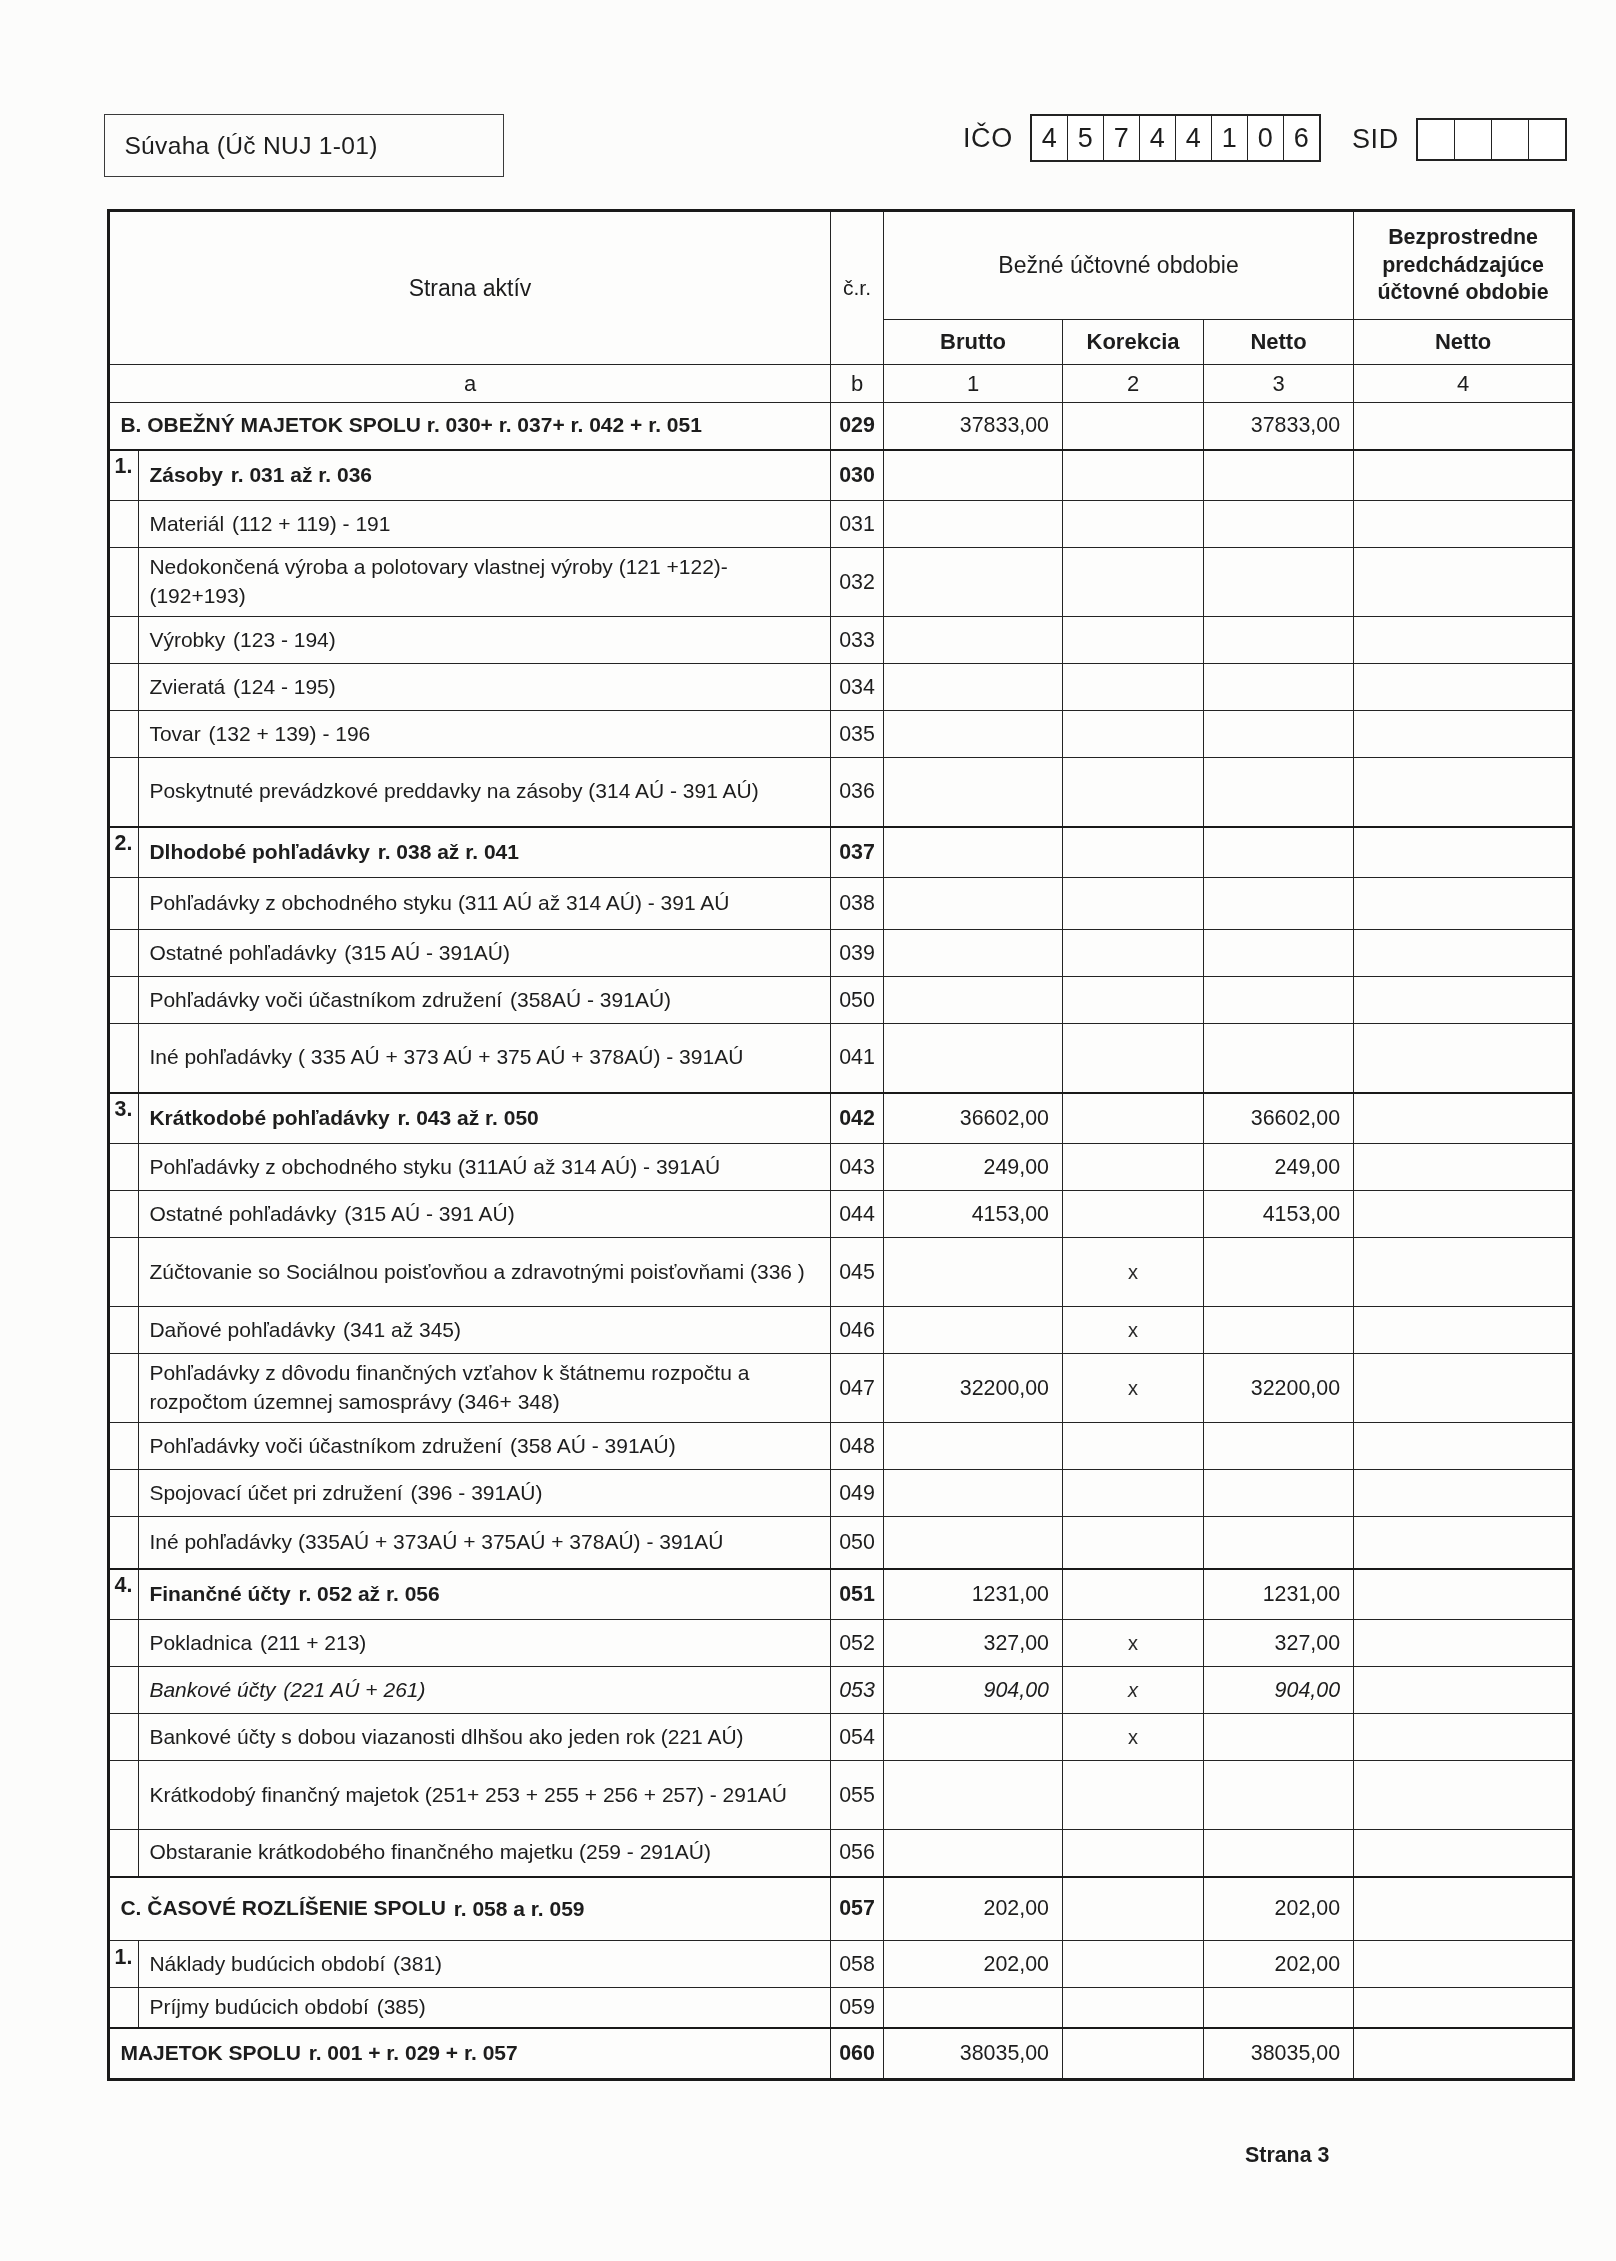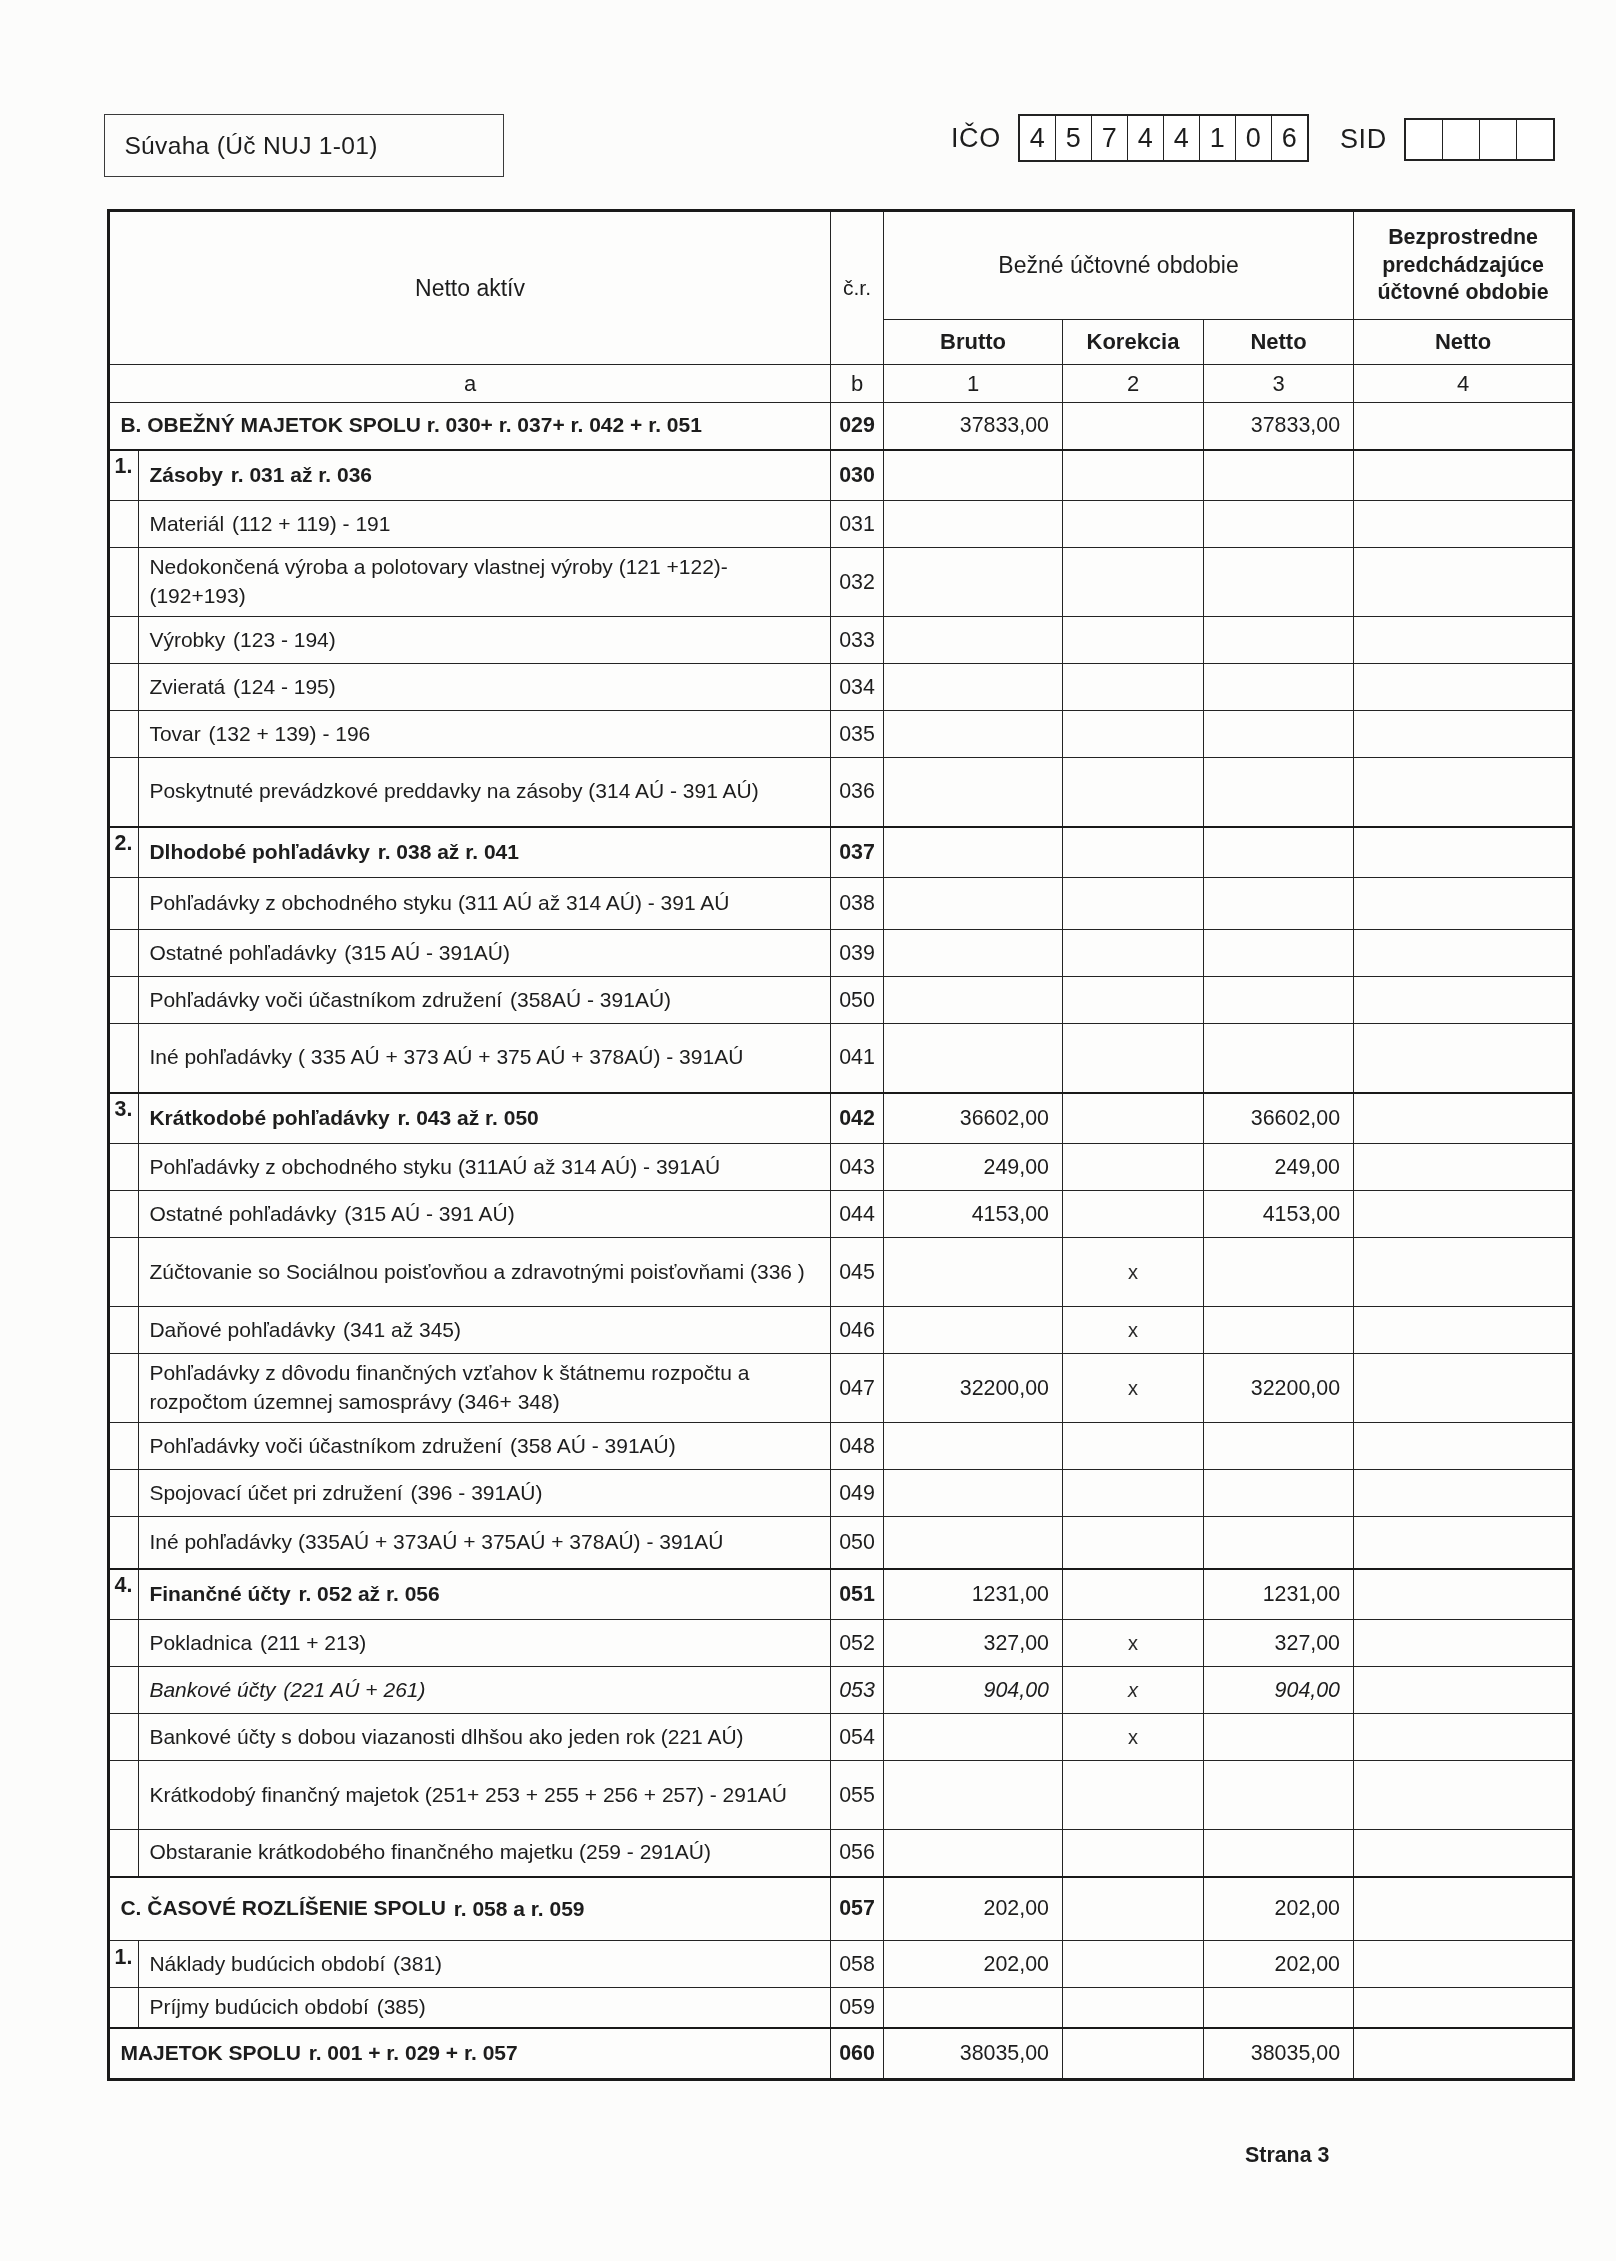--- a/index.html
+++ b/index.html
@@ -13,21 +13,21 @@
   
   .title-box{
     position:absolute;left:104px;top:114px;width:400px;height:63px;
     border:1.9px solid #3a3a3a;box-sizing:border-box;
     display:flex;align-items:center;padding-left:19.4px;
     font-size:24.6px;letter-spacing:0.3px;
   }
   .id-group{position:absolute;display:flex;align-items:center;gap:17px;}
   .ico-group{left:951px;top:114px;}
   .sid-group{left:1340px;top:118px;}
-  .box-label{font-size:27px;letter-spacing:0.6px;}
+  .box-label{font-size:27px;letter-spacing:0.6px;margin-left:12px;}
   .digit-boxes{display:flex;border:2.6px solid #222;background:#fff;}
   .digit-boxes .cell{
     width:35px;height:44px;border-left:1.9px solid #222;
     display:flex;align-items:center;justify-content:center;
     font-size:27px;
   }
   .digit-boxes .cell:first-child{border-left:none;}
   .sid-group .digit-boxes .cell{width:36px;height:39px;}
   
   table.balance{
@@ -98,21 +98,21 @@
     <col style="width:30px">
       <col style="width:692px">
       <col style="width:53px">
     <col style="width:179px">
       <col style="width:141px">
       <col style="width:150px">
       <col style="width:220px">
   </colgroup>
   <thead>
     <tr class="h1" style="height:109px">
-      <th colspan="2" rowspan="2" class="th-strana">Netto aktív</th>
+      <th colspan="2" rowspan="2" class="th-strana">Strana aktív</th>
       <th rowspan="2" class="th-cr">č.r.</th>
       <th colspan="3" class="th-bezne">Bežné účtovné obdobie</th>
       <th class="th-bezprostredne">Bezprostredne predchádzajúce účtovné obdobie</th>
     </tr>
     <tr class="h2" style="height:45px">
       <th>Brutto</th>
       <th>Korekcia</th>
       <th>Netto</th>
       <th>Netto</th>
     </tr>

